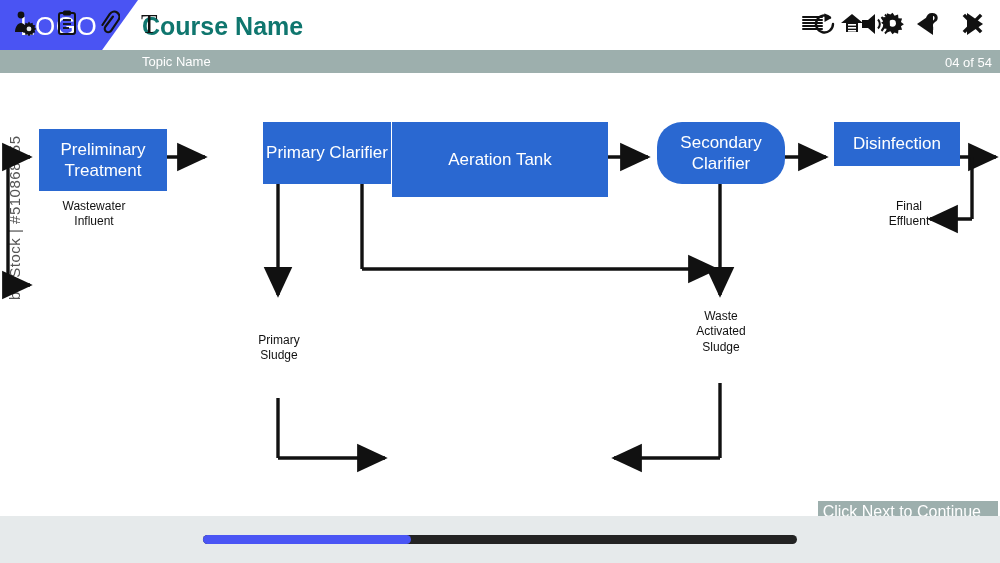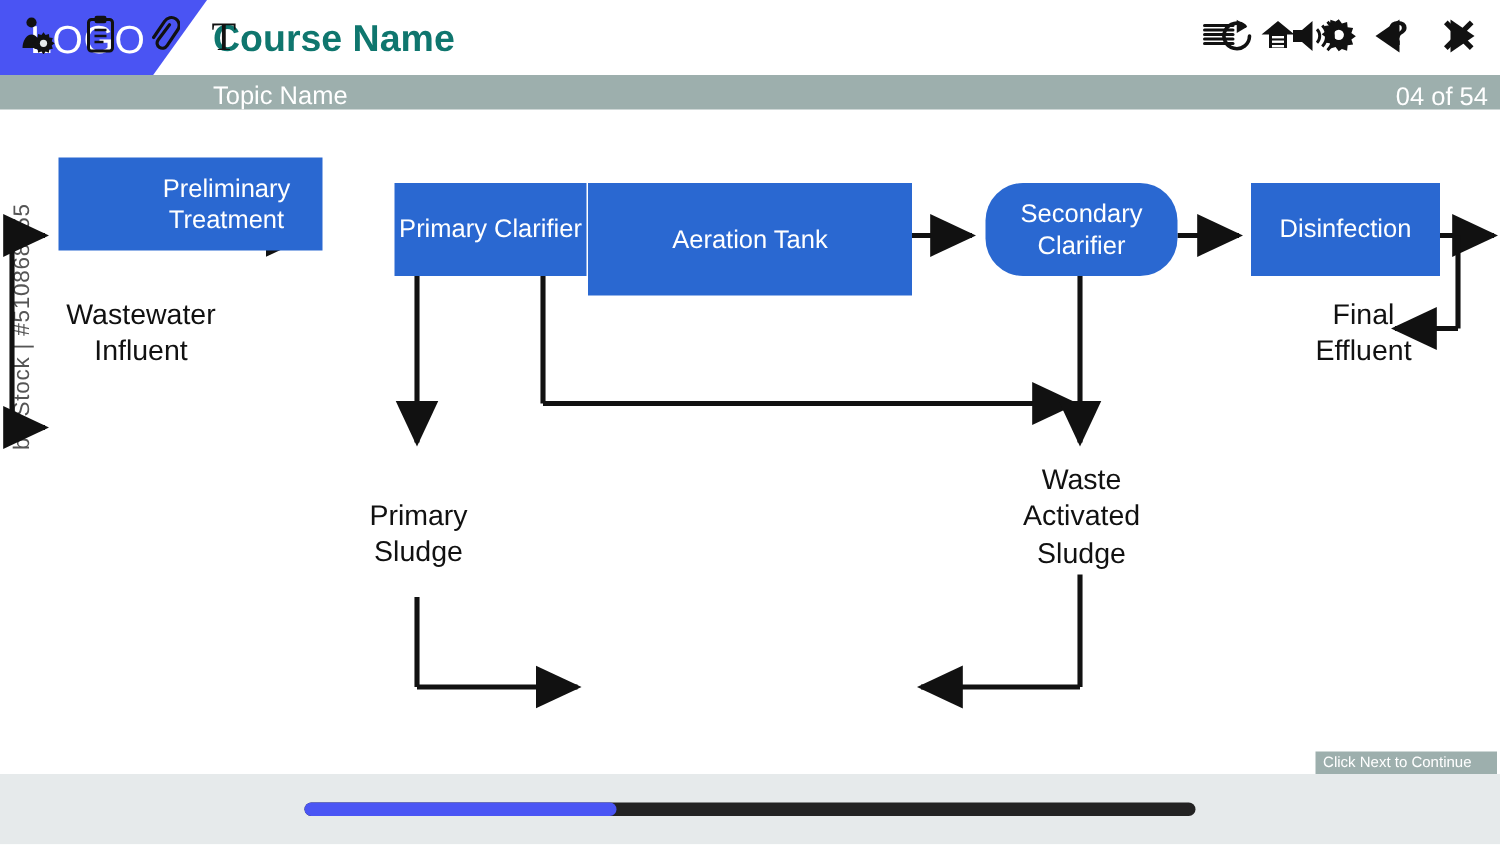--- a/index.html
+++ b/index.html
@@ -77,28 +77,28 @@
   #topic-bar {
     position: absolute;
     left: 0; top: 50px;
     width: 1000px;
     height: 23px;
     background: #9dafad;
   }
   #topic-name {
     position: absolute;
     left: 142px; top: 4px;
-    font-size: 17px;
+    font-size: 13px;
     color: #ffffff;
     font-family: "Liberation Sans", sans-serif;
   }
   #slide-counter {
     position: absolute;
     right: 8px; top: 5px;
-    font-size: 17px;
+    font-size: 13px;
     color: #ffffff;
     font-family: "Liberation Sans", sans-serif;
   }
 
   
   #watermark {
     position: absolute;
     left: 6px;
     top: 300px;
     font-size: 15px;
@@ -127,35 +127,35 @@
     justify-content: center;
     text-align: center;
     color: #ffffff;
     font-size: 17px;
     line-height: 1.25;
     font-family: "Liberation Sans", sans-serif;
   }
   .flow-label {
     position: absolute;
     text-align: center;
-    font-size: 19px;
+    font-size: 12px;
     line-height: 1.28;
     color: #111111;
     font-family: "Liberation Sans", sans-serif;
     white-space: pre-line;
   }
 
   
   #tooltip {
     position: absolute;
     right: 2px;
     top: 501px;
     background: #9dafad;
     color: #ffffff;
-    font-size: 10px;
+    font-size: 16px;
     padding: 2px 17px 3px 5px;
     font-family: "Liberation Sans", sans-serif;
   }
   #toolbar {
     position: absolute;
     left: 0; top: 516px;
     width: 1000px;
     height: 47px;
     background: #e6eaeb;
     display: flex;
@@ -281,36 +281,36 @@
         <line x1="278" y1="111" x2="278" y2="222" marker-end="url(#ah)"></line>
 
         <line x1="278" y1="325" x2="278" y2="385"></line>
         <line x1="278" y1="385" x2="385" y2="385" marker-end="url(#ah)"></line>
 
         <line x1="720" y1="310" x2="720" y2="385"></line>
         <line x1="720" y1="385" x2="614" y2="385" marker-end="url(#ah)"></line>
       </g>
     </svg>
 
-    <div class="proc-box" style="left:39px; top:32px; width:128px; height:62px;padding-left:48px;">
+    <div class="proc-box" style="left:39px; top:56px; width:128px; height:62px;">
       <span>Preliminary
 Treatment</span>
     </div>
     <div class="proc-box" style="left:215px; top:49px; width:128px; height:62px;margin-left:48px;">
       <span>Primary
 Clarifier</span>
     </div>
     <div class="proc-box" style="left:392px; top:49px; width:216px; height:75px;">
       <span>Aeration Tank</span>
     </div>
     <div class="proc-box" style="left:657px; top:49px; width:128px; height:62px;border-radius:25px;">
       <span>Secondary
 Clarifier</span>
     </div>
-    <div class="proc-box" style="left:834px; top:49px; width:126px; height:62px;">
+    <div class="proc-box" style="left:834px; top:49px; width:126px; height:44px;">
       <span>Disinfection</span>
     </div>
 
     <div class="flow-label" style="left:34px; top:126px; width:120px;">Wastewater
 Influent</div>
     <div class="flow-label" style="left:856px; top:126px; width:106px;">Final
 Effluent</div>
     <div class="flow-label" style="left:220px; top:248px; width:118px;margin-top:12px;">Primary
 Sludge</div>
     <div class="flow-label" style="left:660px; top:236px; width:122px;">Waste

